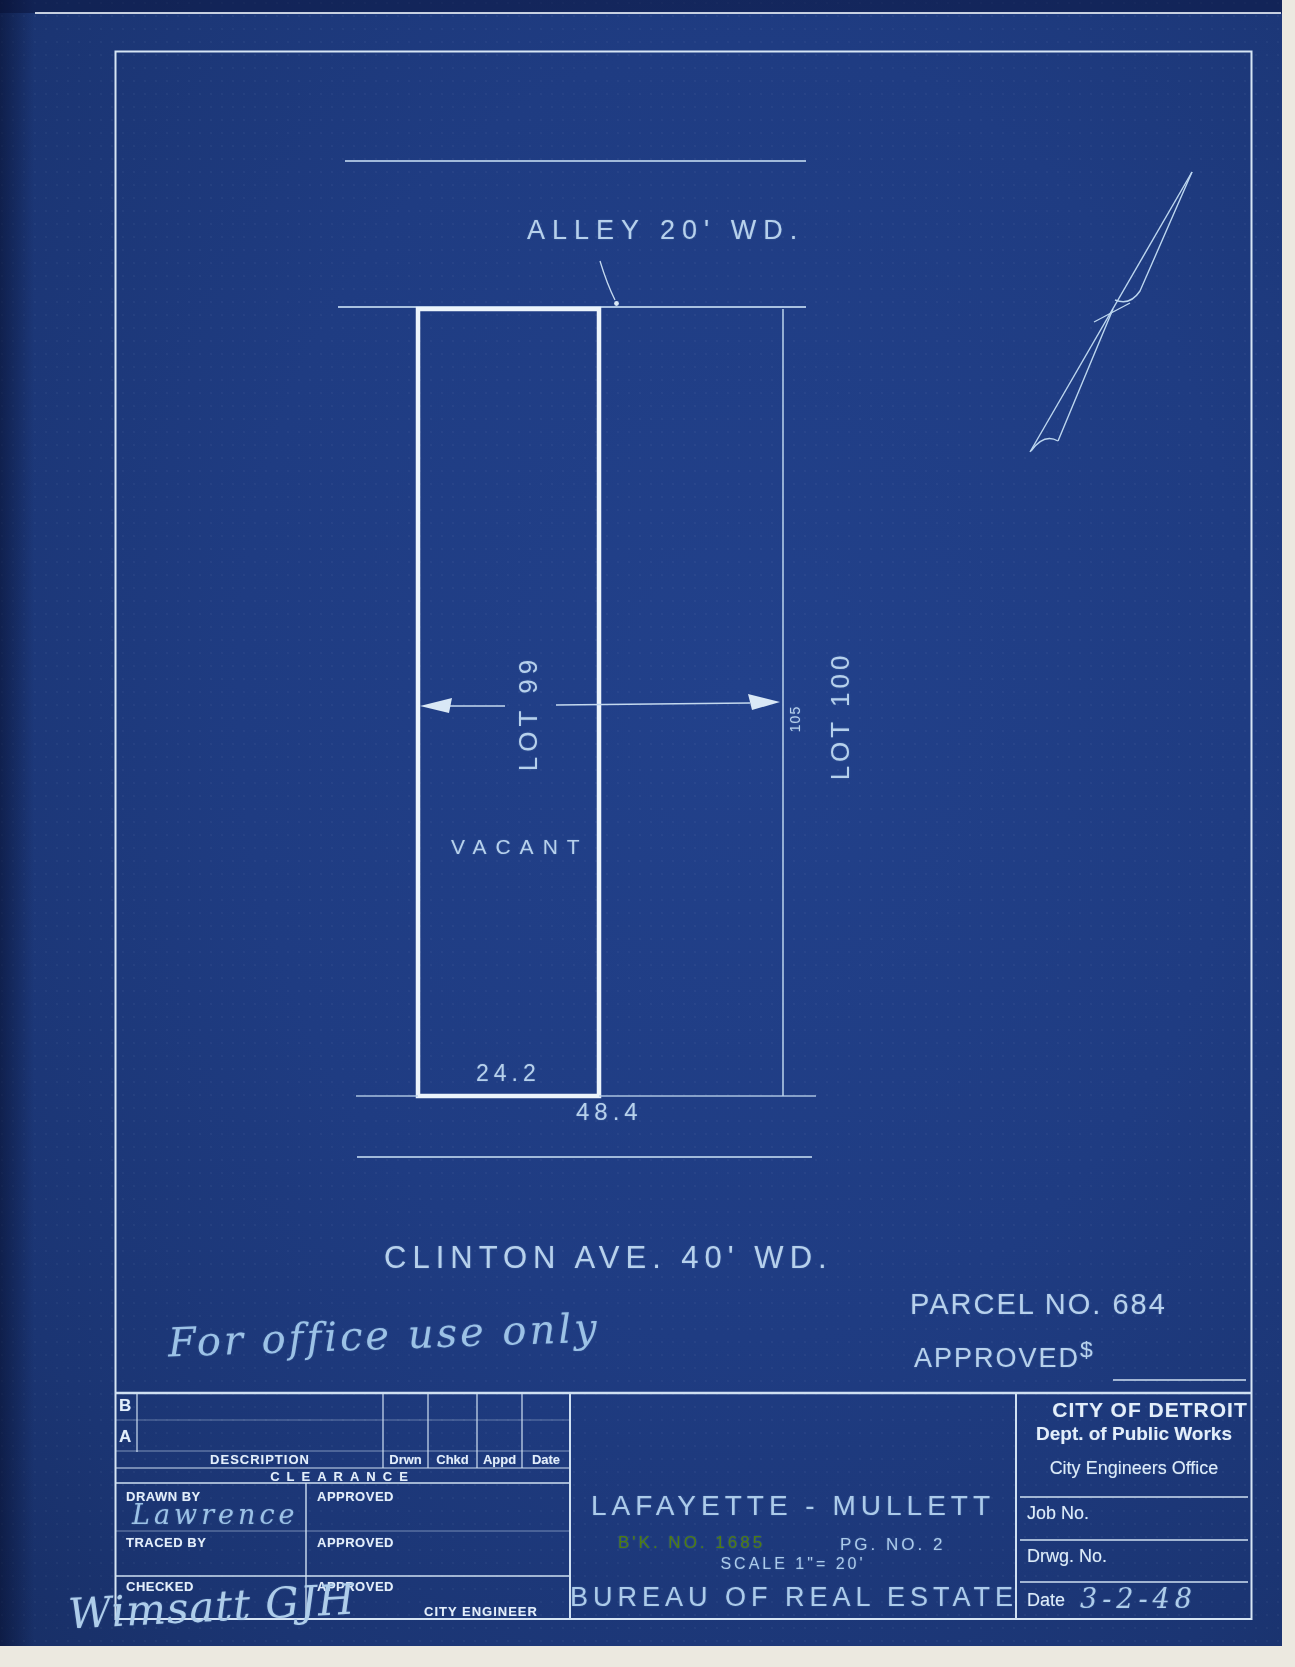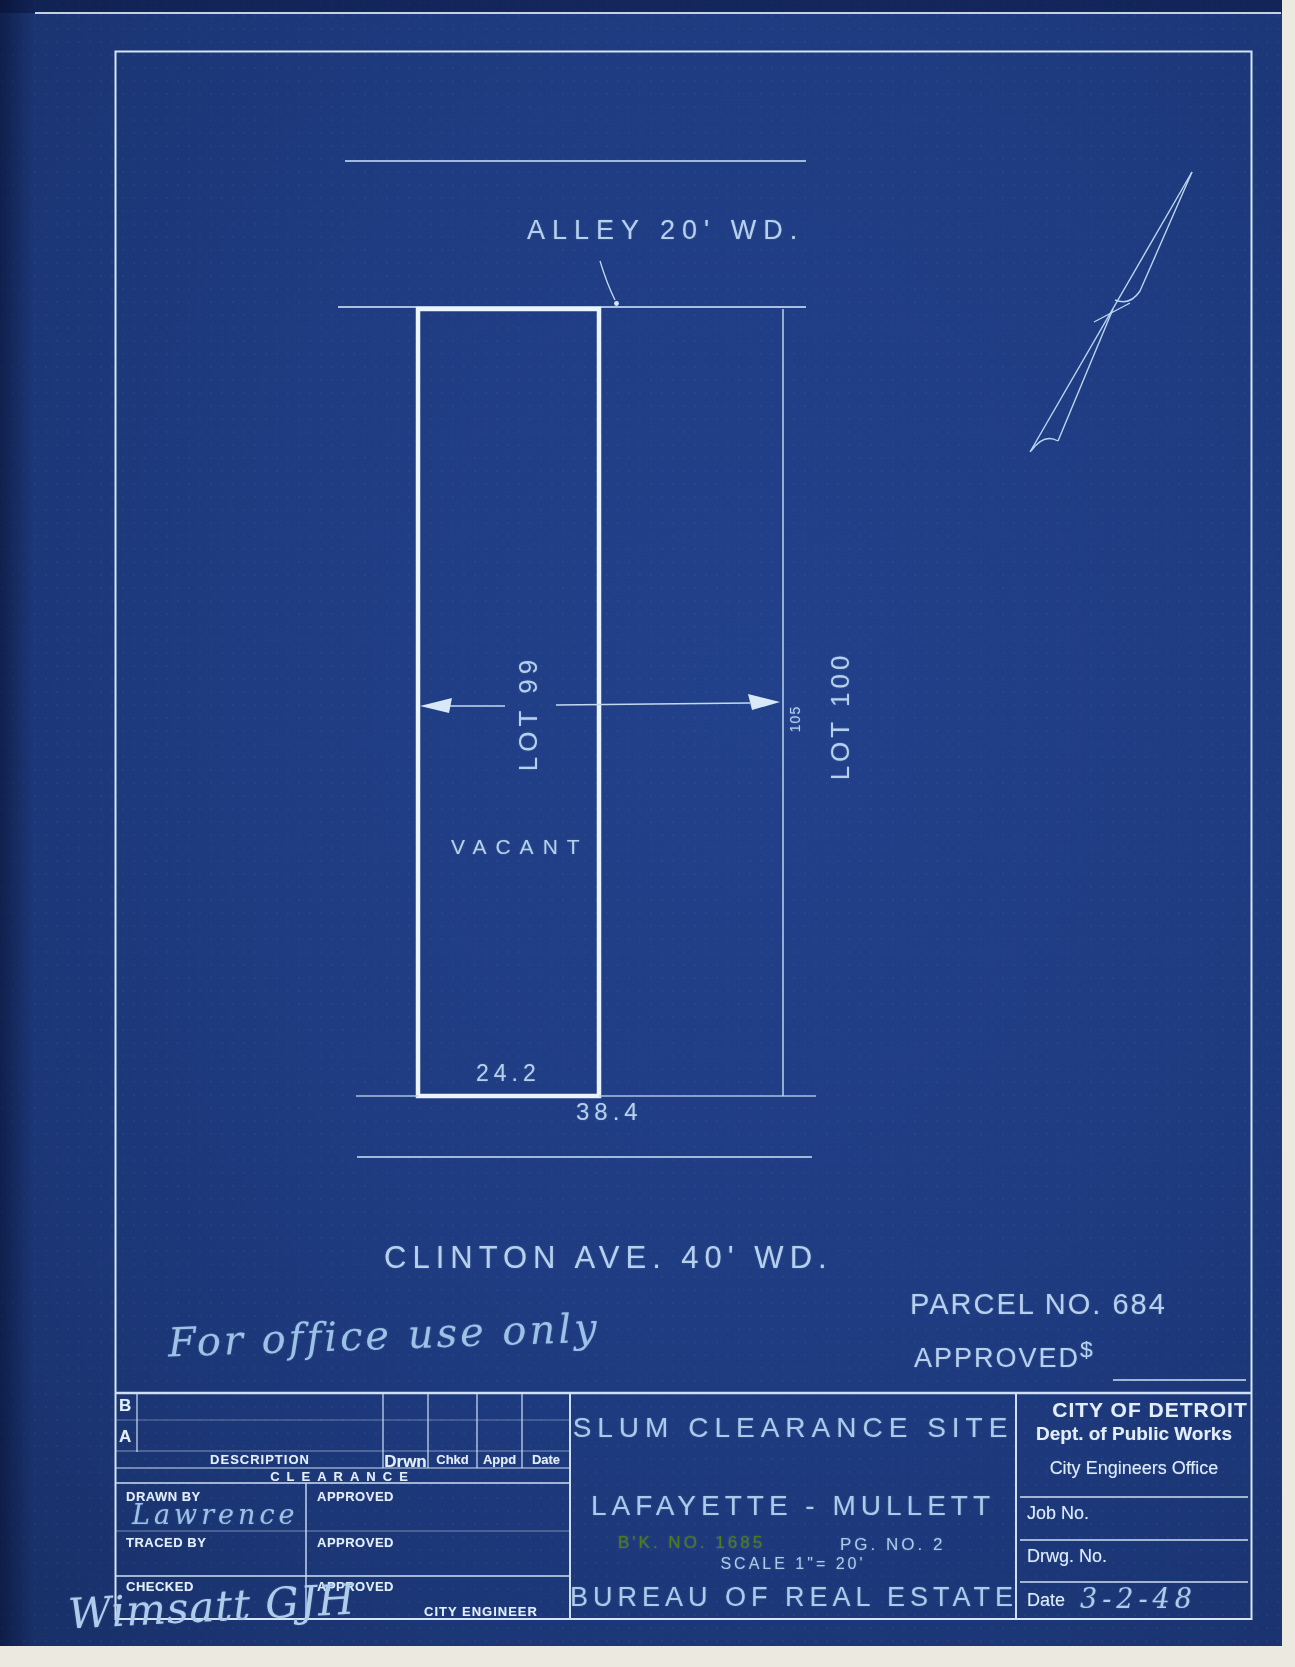--- a/index.html
+++ b/index.html
@@ -85,45 +85,44 @@
       <path d="M1020,1582 L1248,1582" stroke-width="1.3"></path>
     </g>
   </svg>
 
   <div class="t hand" style="left:527px;top:215px;font-size:27px;letter-spacing:7px;">ALLEY 20' WD.</div>
   <div class="t hand rot" style="left:528px;top:713px;font-size:26px;letter-spacing:5px;">LOT 99</div>
   <div class="t hand rot" style="left:840px;top:716px;font-size:26px;letter-spacing:4px;">LOT 100</div>
   <div class="t hand rot" style="left:795px;top:719px;font-size:14px;letter-spacing:1px;">105</div>
   <div class="t hand" style="left:451px;top:835px;font-size:21px;letter-spacing:9px;">VACANT</div>
   <div class="t hand" style="left:476px;top:1060px;font-size:23px;letter-spacing:5px;">24.2</div>
-  <div class="t hand" style="left:576px;top:1098px;font-size:24px;letter-spacing:5px;">38.4</div>
+  <div class="t hand" style="left:576px;top:1098px;font-size:24px;letter-spacing:5px;">48.4</div>
   <div class="t hand" style="left:384px;top:1240px;font-size:31px;letter-spacing:6px;">CLINTON AVE. 40' WD.</div>
   <div class="t hand" style="left:910px;top:1288px;font-size:29px;letter-spacing:2px;">PARCEL NO. 684</div>
   <div class="t hand" style="left:914px;top:1336px;font-size:27px;letter-spacing:2px;"><span>APPROVED</span><sup class="dol">$</sup></div>
   <div class="t script" style="left:168px;top:1312px;font-size:40px;letter-spacing:3px;transform:rotate(-2deg);">For office use only</div>
 
   <div class="t form" style="left:119px;top:1396px;font-size:17px;">B</div>
   <div class="t form" style="left:119px;top:1427px;font-size:17px;">A</div>
   <div class="t form ctr" style="left:137px;top:1452px;width:246px;font-size:13px;letter-spacing:1px;text-align:center;">DESCRIPTION</div>
-  <div class="t form ctr" style="left:383px;top:1452px;width:45px;font-size:17px;">Drwn</div>
+  <div class="t form ctr" style="left:383px;top:1452px;width:45px;font-size:13px;">Drwn</div>
   <div class="t form ctr" style="left:428px;top:1452px;width:49px;font-size:13px;">Chkd</div>
   <div class="t form ctr" style="left:477px;top:1452px;width:45px;font-size:13px;">Appd</div>
   <div class="t form ctr" style="left:522px;top:1452px;width:48px;font-size:13px;">Date</div>
   <div class="t form ctr" style="left:115px;top:1469px;width:455px;font-size:13px;letter-spacing:7px;">CLEARANCE</div>
   <div class="t form" style="left:126px;top:1489px;font-size:13px;letter-spacing:.5px;">DRAWN BY</div>
   <div class="t form" style="left:317px;top:1489px;font-size:13px;letter-spacing:.5px;">APPROVED</div>
   <div class="t script" style="left:132px;top:1499px;font-size:27px;letter-spacing:4px;">Lawrence</div>
   <div class="t form" style="left:126px;top:1535px;font-size:13px;letter-spacing:.5px;">TRACED BY</div>
   <div class="t form" style="left:317px;top:1535px;font-size:13px;letter-spacing:.5px;">APPROVED</div>
   <div class="t form" style="left:126px;top:1579px;font-size:13px;letter-spacing:.5px;">CHECKED</div>
   <div class="t form" style="left:317px;top:1579px;font-size:13px;letter-spacing:.5px;">APPROVED</div>
   <div class="t script" style="left:68px;top:1582px;font-size:42px;letter-spacing:1px;transform:rotate(-3deg);color:#aecdea;">Wimsatt GJH</div>
   <div class="t form" style="left:424px;top:1604px;font-size:13px;letter-spacing:1px;">CITY ENGINEER</div>
 
-  <div class="t hand ctr" style="left:570px;top:1412px;width:446px;font-size:28px;letter-spacing:6px;color:#accbea;">SLUM CLEARANCE SITE</div>
   <div class="t hand ctr" style="left:570px;top:1490px;width:446px;font-size:28px;letter-spacing:5px;color:#accbea;">LAFAYETTE - MULLETT</div>
   <div class="t hand" style="left:618px;top:1533px;font-size:17px;letter-spacing:3px;color:#4d7c0f;">B'K. NO. 1685</div>
   <div class="t hand" style="left:840px;top:1535px;font-size:17px;letter-spacing:3px;color:#accbea;">PG. NO. 2</div>
   <div class="t hand ctr" style="left:570px;top:1555px;width:446px;font-size:16px;letter-spacing:3px;color:#accbea;">SCALE 1"= 20'</div>
   <div class="t hand ctr" style="left:570px;top:1582px;width:446px;font-size:27px;letter-spacing:5px;color:#accbea;">BUREAU OF REAL ESTATE</div>
 
   <div class="t form ctr" style="left:1016px;top:1398px;width:268px;font-size:21px;letter-spacing:1px;">CITY OF DETROIT</div>
   <div class="t form ctr" style="left:1016px;top:1423px;width:236px;font-size:19px;">Dept. of Public Works</div>
   <div class="t ctr" style="left:1016px;top:1458px;width:236px;font-size:18px;color:#dcebf8;text-shadow:0 0 1px rgba(190,215,245,.5);">City Engineers Office</div>
   <div class="t" style="left:1027px;top:1503px;font-size:18px;color:#dcebf8;text-shadow:0 0 1px rgba(190,215,245,.5);">Job No.</div>

